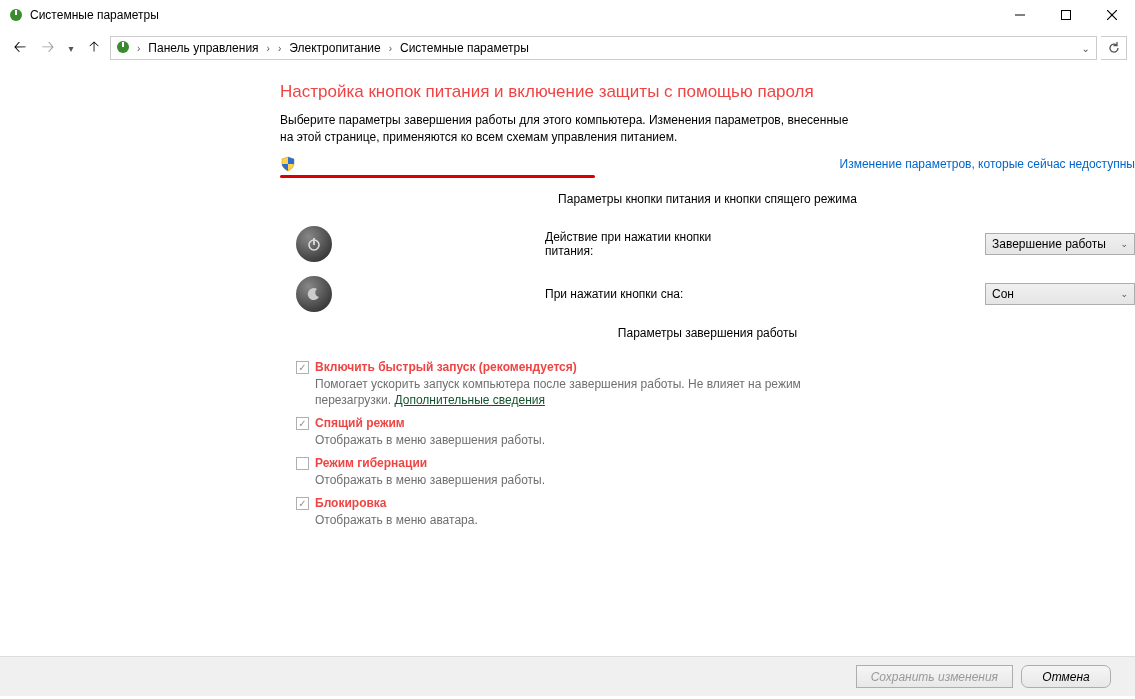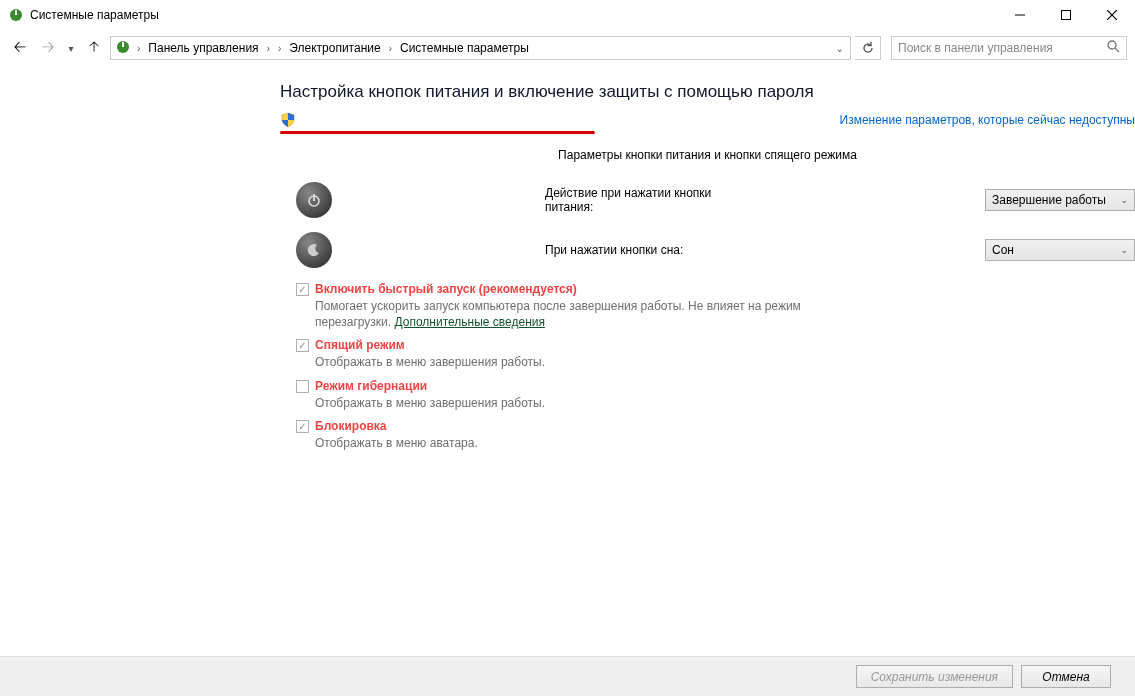--- a/index.html
+++ b/index.html
@@ -97,21 +97,21 @@
   }
   .search-box input::placeholder { color: #888; }
   .search-icon { color:#555; font-size:13px;}
 
   
   .content {
     padding: 16px 0 0 280px;
     width: 100%;
   }
   .page-heading {
-    color: #0f172a;
+    color: #ef4444;
     font-size: 17px;
     font-weight: 400;
     margin-bottom: 10px;
   }
   .page-desc {
     font-size: 12px;
     max-width: 570px;
     line-height: 1.4;
     margin-bottom: 10px;
   }
@@ -230,21 +230,21 @@
     height:23px;
     border:1px solid #adadad;
     background: linear-gradient(#f5f5f5,#e8e8e8);
     font-size:12px;
     display:flex; align-items:center; justify-content:center;
     padding: 0 14px;
   }
   .btn.disabled {
     color:#9a9a9a;
   }
-  .btn.cancel { min-width: 90px; }
+  .btn.cancel { min-width: 90px; border-radius: 7px; }
 
   
   .pw-glyph {
     width:16px; height:16px;
   }
 </style>
 </head>
 <body>
 
 <div class="titlebar">
@@ -301,33 +301,25 @@
       <span style="font-size:10px;">⌄</span>
     </div>
   </div>
   <div class="refresh-box">
     <svg width="14" height="14" viewBox="0 0 14 14">
         <path d="M11 7a4 4 0 1 1-1.2-2.8" fill="none" stroke="#555" stroke-width="1.3"></path>
         <path d="M10 1 L10 4.5 L6.5 4.5" fill="none" stroke="#555" stroke-width="1.3"></path>
       </svg>
   </div>
 
-  <div class="search-box">
-    <input placeholder="Поиск в панели управления" style="">
-    <span class="search-icon">
-      <svg width="13" height="13" viewBox="0 0 13 13">
-          <circle cx="5" cy="5" r="4" fill="none" stroke="#777" stroke-width="1.3"></circle>
-          <line x1="8" y1="8" x2="12" y2="12" stroke="#777" stroke-width="1.3"></line>
-        </svg>
-    </span>
-  </div>
 </div>
 
 <div class="content">
   <div class="page-heading">Настройка кнопок питания и включение защиты с помощью пароля</div>
+  <div class="page-desc">Выберите параметры завершения работы для этого компьютера. Изменения параметров, внесенные на этой странице, применяются ко всем схемам управления питанием.</div>
 
   <div class="uac-link-row">
     <span class="shield">
       <svg viewBox="0 0 16 16">
           <path d="M8 1 L14 3 V8 C14 12 8 15 8 15 C8 15 2 12 2 8 V3 Z" fill="#ffd24a" stroke="#c08a00" stroke-width="0.5"></path>
           <path d="M8 1 L14 3 V8 L8 8 Z" fill="#2a6fd6"></path>
           <path d="M2 8 L8 8 V15 C8 15 2 12 2 8 Z" fill="#2a6fd6"></path>
         </svg>
     </span>
     <span class="uac-link">Изменение параметров, которые сейчас недоступны</span>
@@ -362,20 +354,24 @@
       </div>
       <div class="power-label">При нажатии кнопки сна:</div>
       <div class="dropdown">
         <span>Сон</span>
         <span class="dd-chevron">⌄</span>
       </div>
     </div>
   </div>
 
   <div class="section">
+    <div class="section-title-row">
+      <span class="section-title">Параметры завершения работы</span>
+      <span class="hr"></span>
+    </div>
 
     <div class="checkbox-row">
       <div class="checkbox">✓</div>
       <div class="checkbox-label">Включить быстрый запуск (рекомендуется)</div>
     </div>
     <div class="checkbox-desc">
       <span>Помогает ускорить запуск компьютера после завершения работы. Не влияет на режим перезагрузки. </span><span class="link-inline">Дополнительные сведения</span>
     </div>
 
     <div class="checkbox-row">

